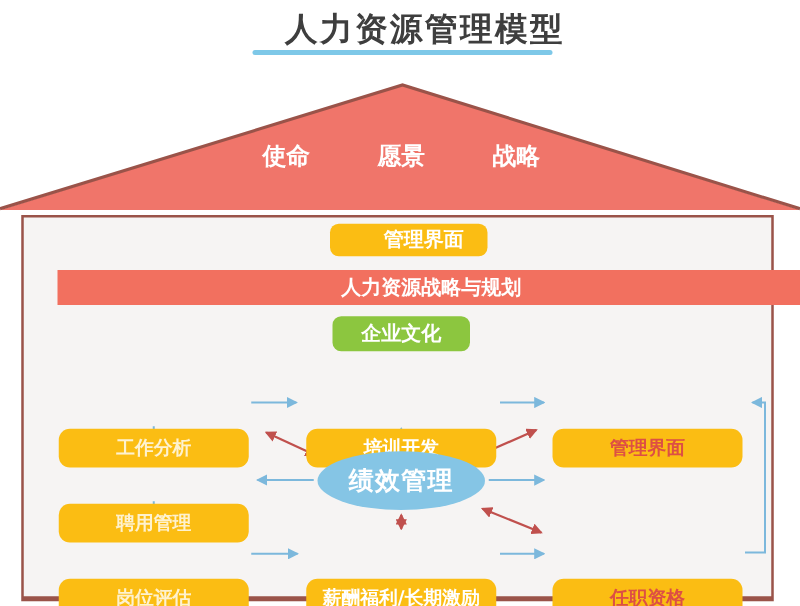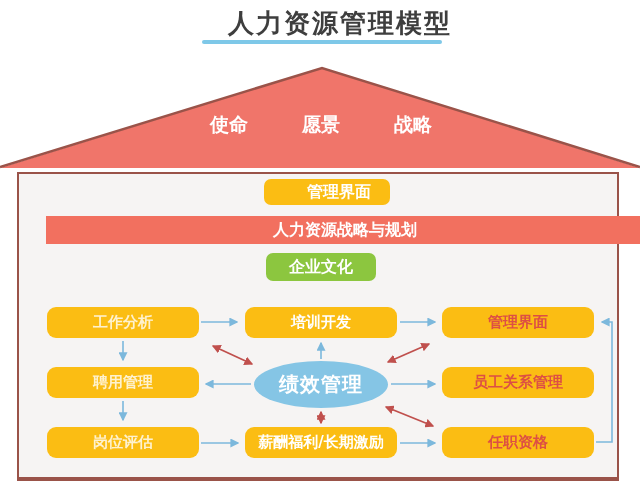--- a/index.html
+++ b/index.html
@@ -36,21 +36,21 @@
   .pill{
     position:absolute;display:flex;align-items:center;justify-content:center;
     border-radius:7px;font-weight:bold;color:#ffffff;font-size:16px;white-space:nowrap;
   }
   .pill--mgmt{left:264px;top:179px;width:102px;height:26px;background:#fbbd13;padding-left:24px;}
   .pill--culture{left:266px;top:253px;width:110px;height:28px;background:#8cc63f;}
   
   .node{
     position:absolute;width:152px;height:31px;border-radius:9px;
     background:#fbbd13;display:flex;align-items:center;justify-content:center;
-    font-size:15px;font-weight:bold;white-space:nowrap;
+    font-size:15px;font-weight:bold;white-space:nowrap;margin-top:36px;
   }
   .node--left{color:rgba(255,255,255,0.8);}
   .node--center{color:#ffffff;}
   .node--right{color:#dd4f44;}
   .n-l0{left:47px;top:307px;} .n-l1{left:47px;top:367px;} .n-l2{left:47px;top:427px;}
   .n-c0{left:245px;top:307px;} .n-c2{left:245px;top:427px;}
   .n-r0{left:442px;top:307px;} .n-r1{left:442px;top:367px;} .n-r2{left:442px;top:427px;}
   .ellipse{
     position:absolute;left:254px;top:361px;width:134px;height:47px;
     border-radius:50%;background:#85c5e5;
@@ -115,16 +115,15 @@
 
   <div class="node node--left n-l0">工作分析</div>
   <div class="node node--left n-l1">聘用管理</div>
   <div class="node node--center n-c0">培训开发</div>
 
   <div class="node node--left n-l2">岗位评估</div>
   <div class="ellipse">绩效管理</div>
   <div class="node node--center n-c2">薪酬福利/长期激励</div>
 
   <div class="node node--right n-r0">管理界面</div>
-  <div class="node node--right n-r1">员工关系管理</div>
   <div class="node node--right n-r2">任职资格</div>
 
 </div>
 
 </body></html>

